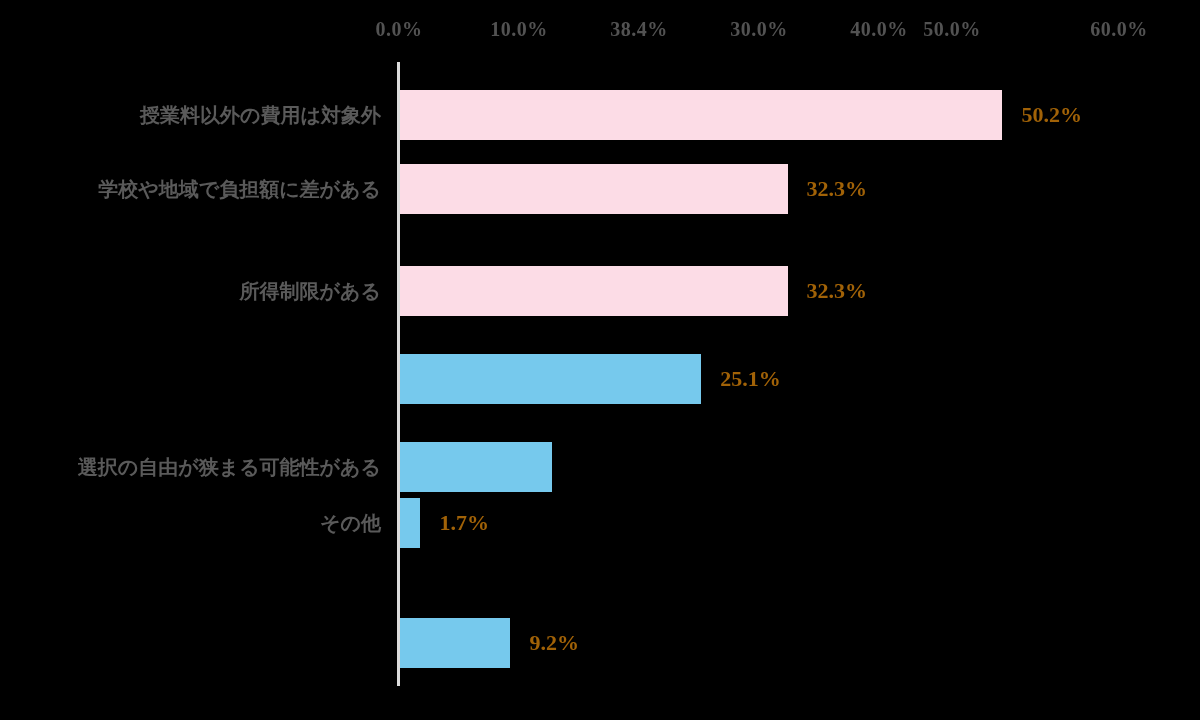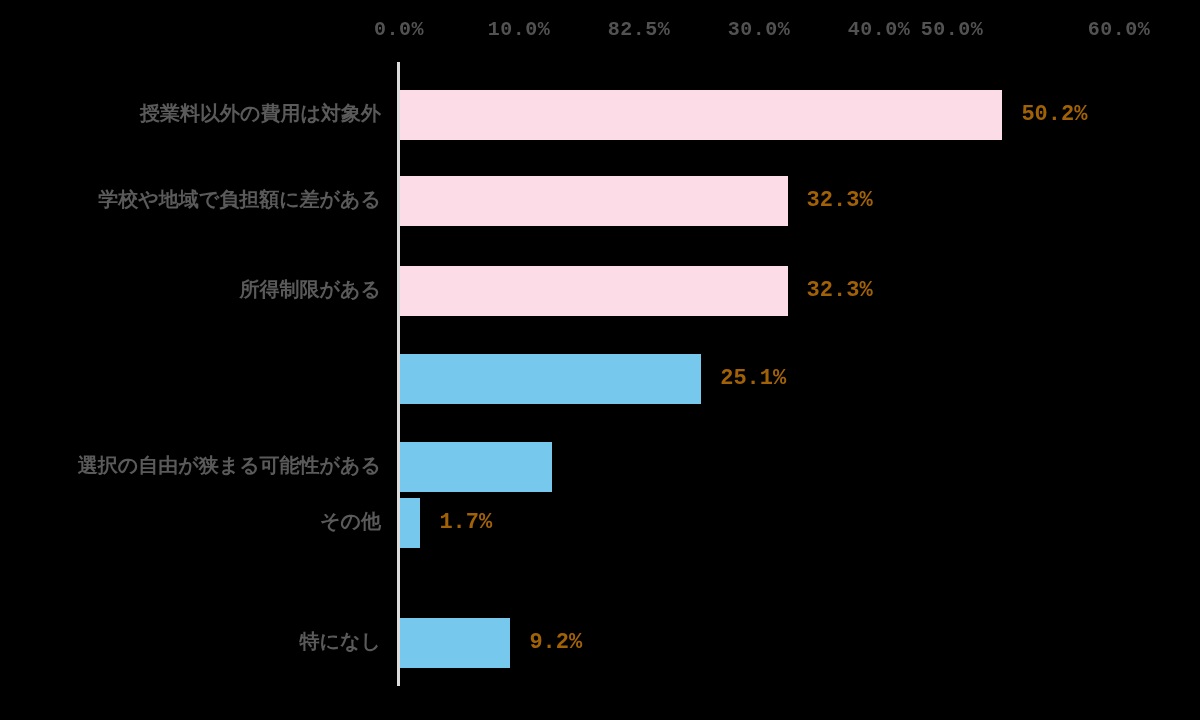--- a/index.html
+++ b/index.html
@@ -5,21 +5,21 @@
   html, body {
     margin: 0;
     padding: 0;
     background: #000000;
   }
   #chart-root {
     position: relative;
     width: 1200px;
     height: 720px;
     background: #000000;
-    font-family: Liberation Mono, monospace;
+    font-family: Liberation Serif, serif;
     overflow: hidden;
   }
 
   
   .xaxis {
     position: absolute;
     left: 0;
     top: 0;
     width: 1200px;
     height: 58px;
@@ -93,34 +93,34 @@
 </head>
 <body>
 
 <div id="chart-root">
 
   <div class="axis-line"></div>
 
   <div class="xaxis">
       <div class="xtick" style="left: 399px;">0.0%</div>
       <div class="xtick" style="left: 519px;">10.0%</div>
-      <div class="xtick" style="left: 639px;">82.5%</div>
+      <div class="xtick" style="left: 639px;">38.4%</div>
       <div class="xtick" style="left: 759px;">30.0%</div>
       <div class="xtick" style="left: 879px;">40.0%</div>
       <div class="xtick" style="left: 952px;">50.0%</div>
       <div class="xtick" style="left: 1119px;">60.0%</div>
     </div>
 
   <div class="plot">
       <div class="row" style="top: 90px;">
         <div class="cat-label">授業料以外の費用は対象外</div>
         <div class="bar pink" style="width: 602.4px;"></div>
         <div class="val-label" style="left: 1021.4px;">50.2%</div>
       </div>
-      <div class="row" style="top: 176px;">
+      <div class="row" style="top: 164px;">
         <div class="cat-label">学校や地域で負担額に差がある</div>
         <div class="bar pink" style="width: 387.6px;"></div>
         <div class="val-label" style="left: 806.6px;">32.3%</div>
       </div>
       <div class="row" style="top: 266px;">
         <div class="cat-label">所得制限がある</div>
         <div class="bar pink" style="width: 387.6px;"></div>
         <div class="val-label" style="left: 806.6px;">32.3%</div>
       </div>
       <div class="row" style="top: 354px;">
@@ -130,19 +130,18 @@
       <div class="row" style="top: 442px;">
         <div class="cat-label">選択の自由が狭まる可能性がある</div>
         <div class="bar blue" style="width: 152.4px;"></div>
       </div>
       <div class="row" style="top: 498px;">
         <div class="cat-label">その他</div>
         <div class="bar blue" style="width: 20.4px;"></div>
         <div class="val-label" style="left: 439.4px;">1.7%</div>
       </div>
       <div class="row" style="top: 618px;">
-        <div class="cat-label">特になし</div>
         <div class="bar blue" style="width: 110.4px;"></div>
         <div class="val-label" style="left: 529.4px;">9.2%</div>
       </div>
     </div>
 
 </div>
 
 </body></html>

